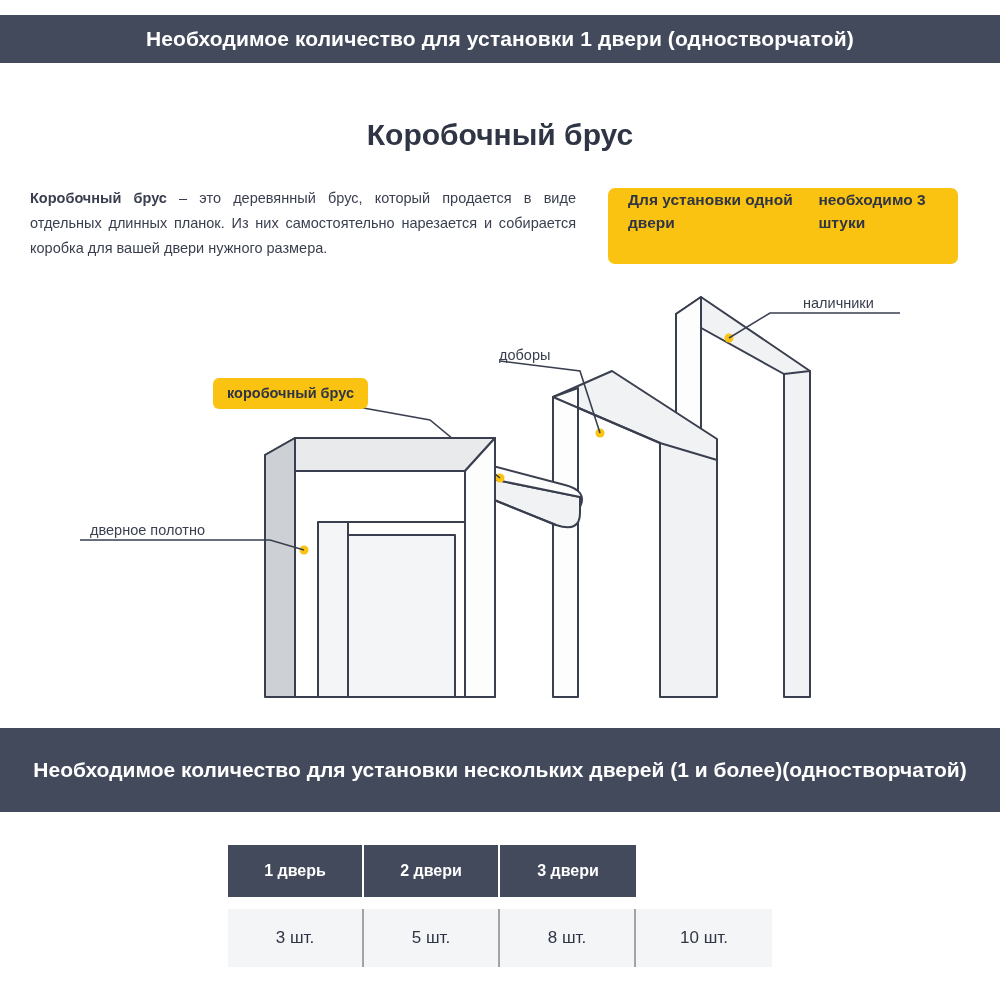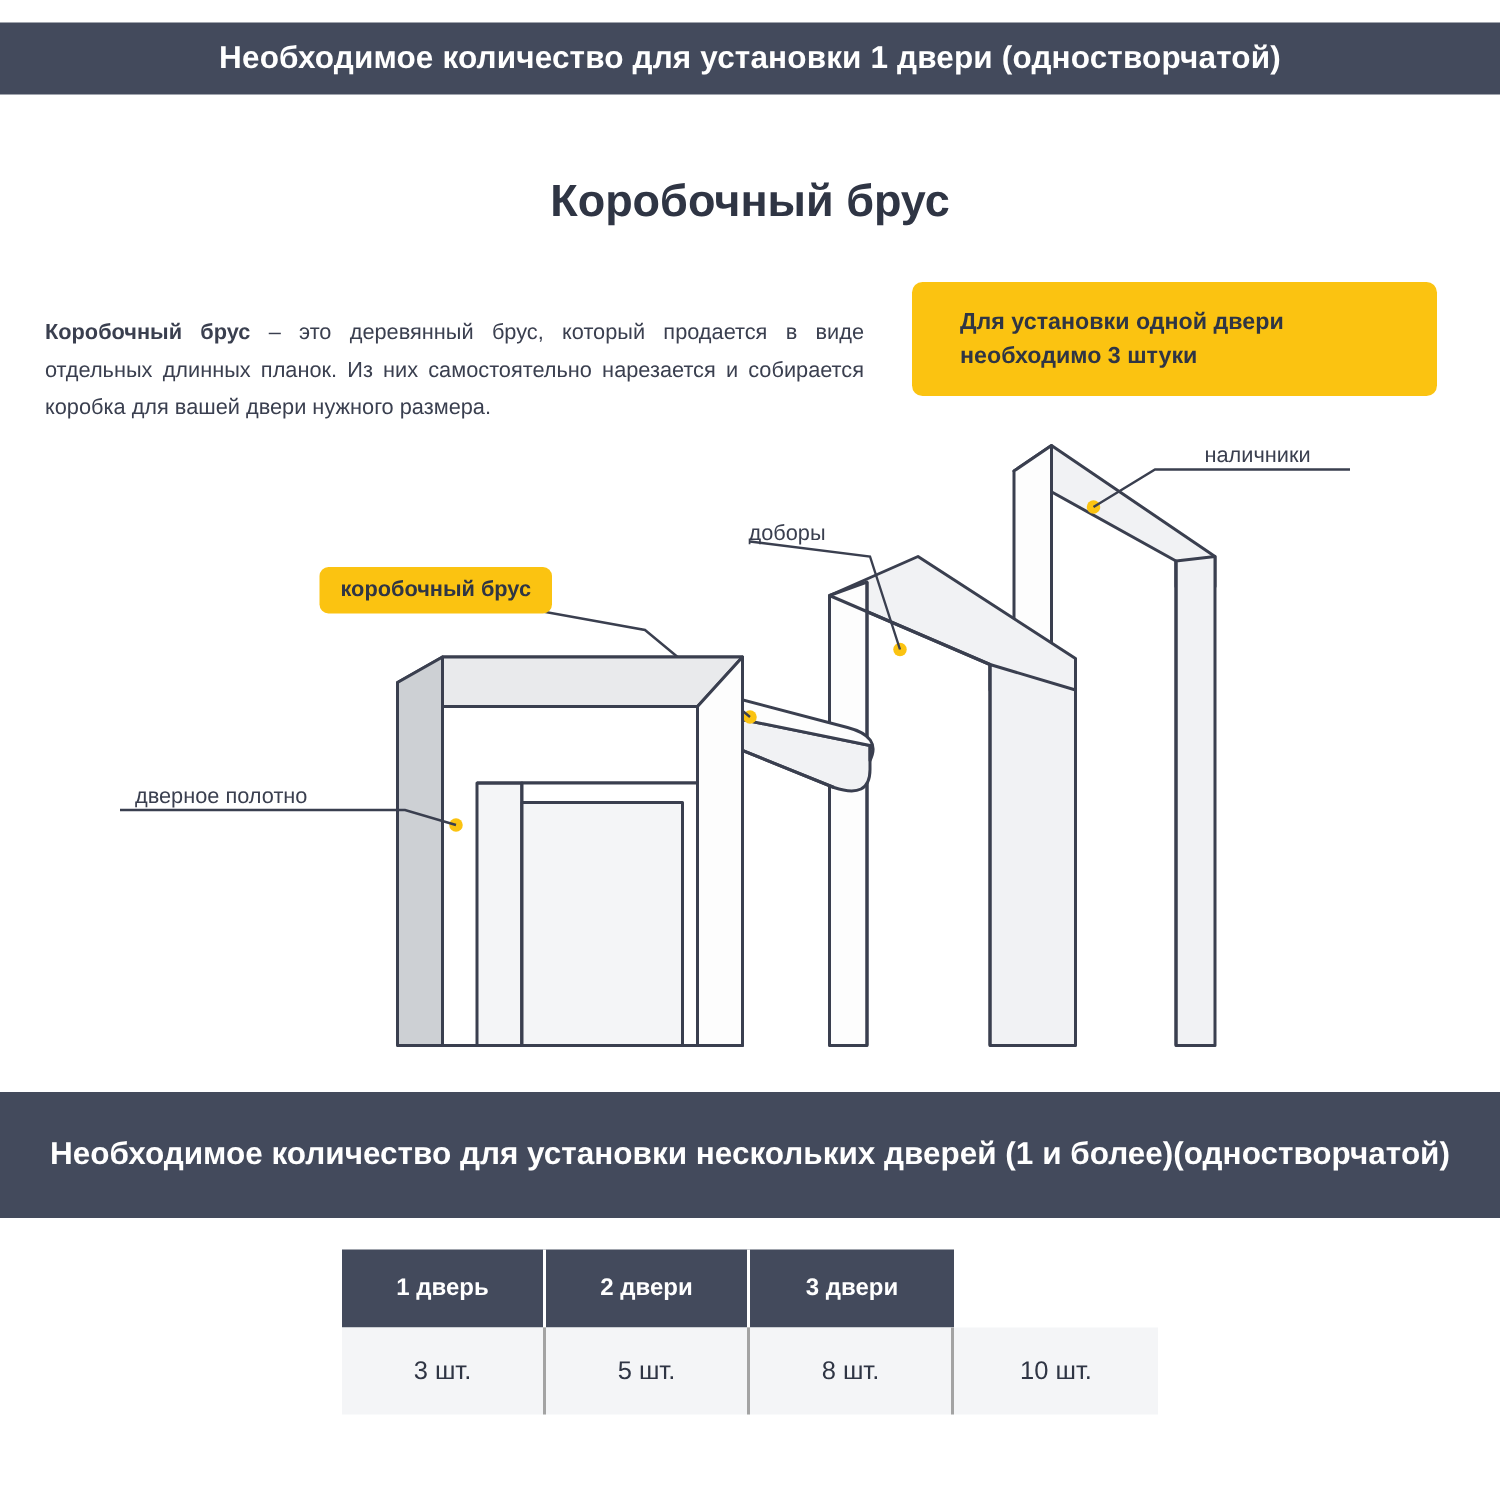--- a/index.html
+++ b/index.html
@@ -51,42 +51,42 @@
     text-align: center;
     font-size: 30px;
     font-weight: bold;
     color: #2f3544;
   }
 
   
   .intro {
     position: absolute;
     left: 30px;
-    top: 210px;
+    top: 186px;
     width: 546px;
     font-size: 14.5px;
     line-height: 25px;
     text-align: justify;
     color: #3a3f4f;
   }
   .intro b { font-weight: bold; }
 
   
   .callout {
     position: absolute;
     left: 608px;
     top: 188px;
     width: 350px;
     height: 76px;
     background: #fbc311;
     border-radius: 7px;
     display: flex;
-    flex-direction: column;
-    justify-content: center;
-    padding-left: 32px;
+    flex-direction: row;
+    justify-content: center;
+    padding-left: 20px;
     box-sizing: border-box;
   }
   .callout div {
     font-size: 15.5px;
     font-weight: bold;
     color: #2f3544;
     line-height: 23px;
   }
 
   
@@ -142,20 +142,21 @@
   
   .table-wrap {
     position: absolute;
     left: 228px;
     top: 833px;
     display: flex;
     flex-direction: column;
   }
   .table-row {
     display: flex;
+    margin-top: 12px;
   }
   .head-cell {
     width: 136px;
     height: 52px;
     background: #434a5c;
     color: #ffffff;
     font-size: 16px;
     font-weight: bold;
     display: flex;
     align-items: center;

